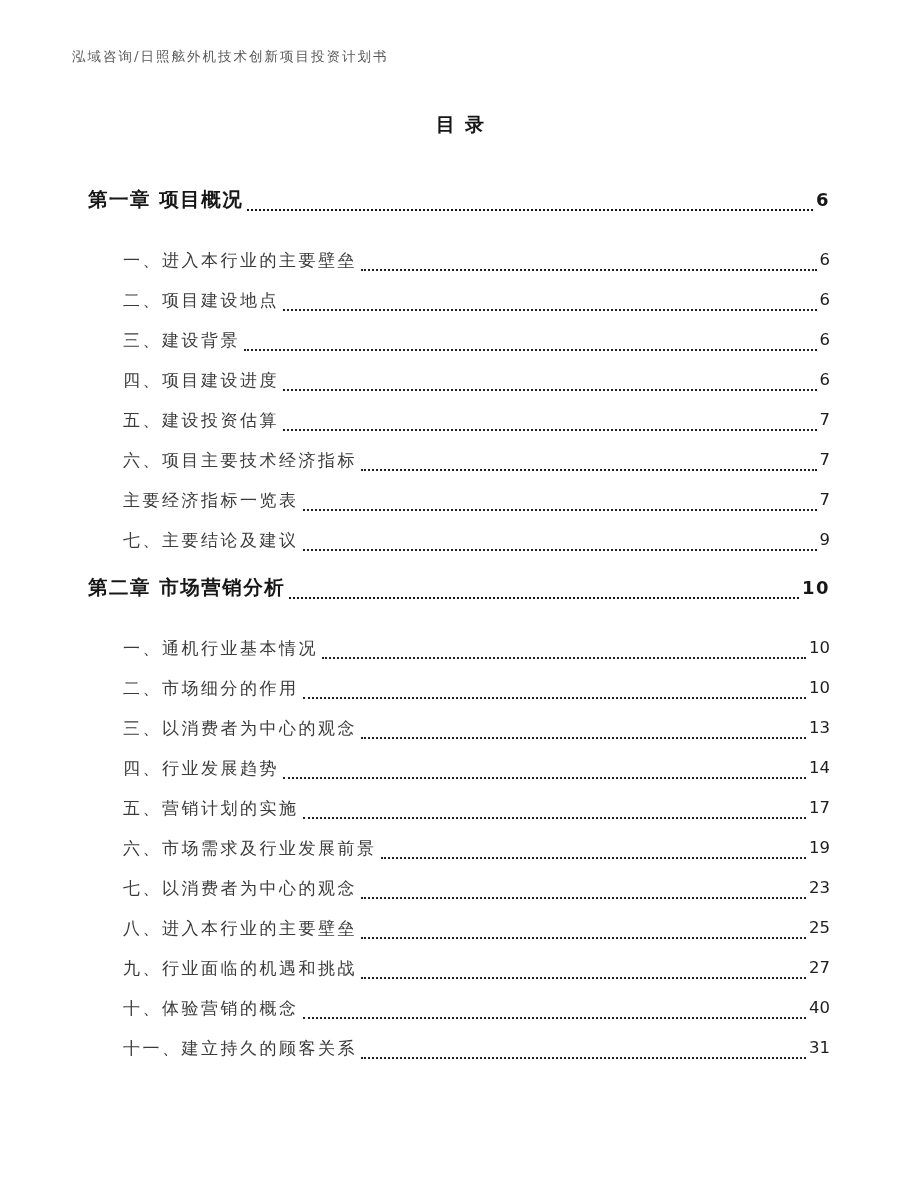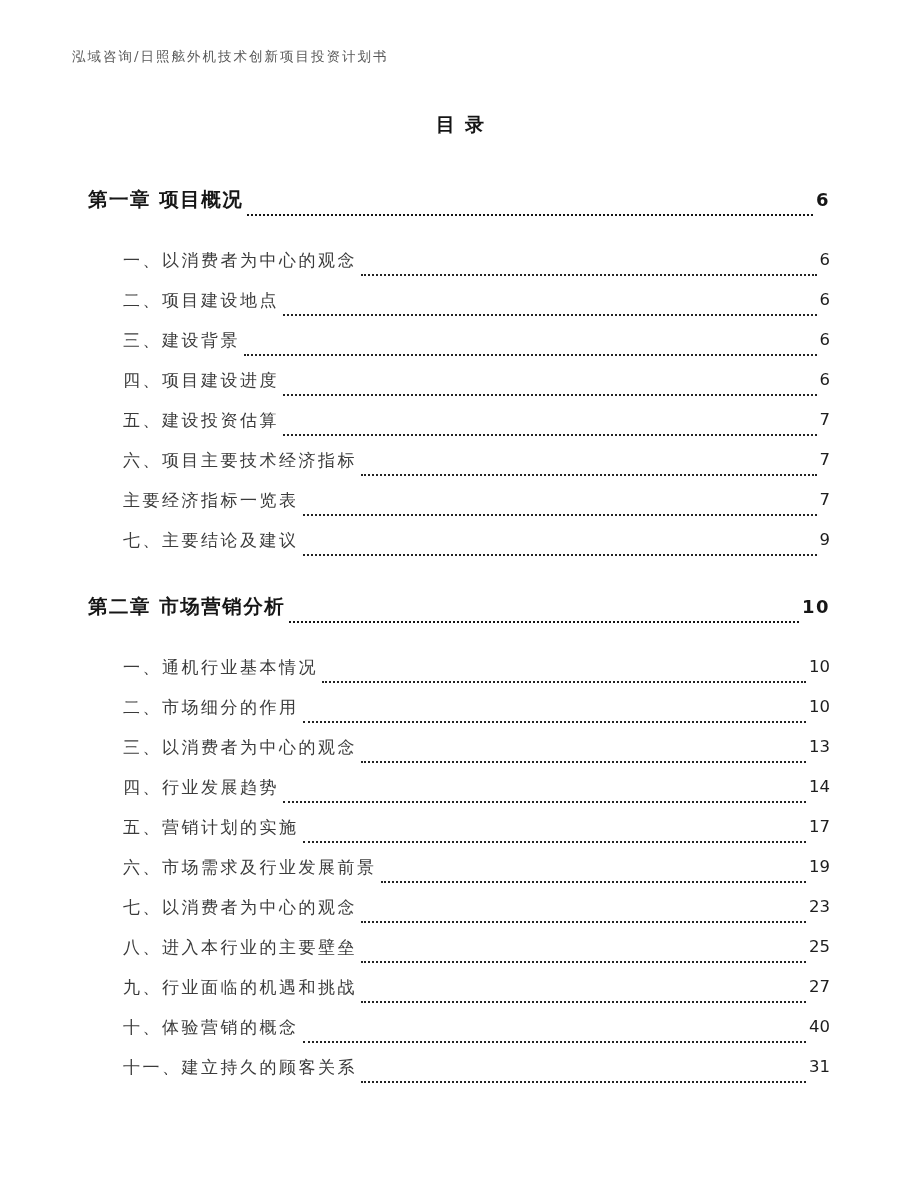--- a/index.html
+++ b/index.html
@@ -41,21 +41,21 @@
   .toc {
     position: absolute;
     left: 88px;
     right: 90px;
     top: 180px;
   }
   .row {
     display: flex;
     height: 40px;
     line-height: 40px;
-    align-items: center;
+    align-items: flex-start;
     cursor: pointer;
   }
   .row .label {
     white-space: nowrap;
   }
   .row .leader {
     flex: 1;
     margin: 0 3px 0 4px;
     height: 29px;
     border-bottom: 2.5px dotted #222222;
@@ -83,41 +83,41 @@
     color: #3b3b3b;
     letter-spacing: 2.5px;
   }
   .item-row .pg {
     font-family: "DejaVu Sans", sans-serif;
     font-size: 16.5px;
     color: #1d1d1d;
     letter-spacing: 0;
   }
   .gap-top { margin-top: 20px; }
-  .chapter2 { margin-top: 27px; }
+  .chapter2 { margin-top: 8px; }
 </style>
 </head>
 <body>
 
 <div class="page">
 
   <div class="doc-header">泓域咨询/日照舷外机技术创新项目投资计划书</div>
 
   <div class="doc-title">目录</div>
 
   <div class="toc">
 
     <div class="row chapter-row">
       <span class="label">第一章 项目概况</span>
       <span class="leader"></span>
       <span class="pg">6</span>
     </div>
 
     <div class="row item-row gap-top">
-      <span class="label">一、以消费者为中心的观念</span>
+      <span class="label">一、进入本行业的主要壁垒</span>
       <span class="leader"></span>
       <span class="pg">6</span>
     </div>
     <div class="row item-row">
       <span class="label">二、项目建设地点</span>
       <span class="leader"></span>
       <span class="pg">6</span>
     </div>
     <div class="row item-row">
       <span class="label">三、建设背景</span>

